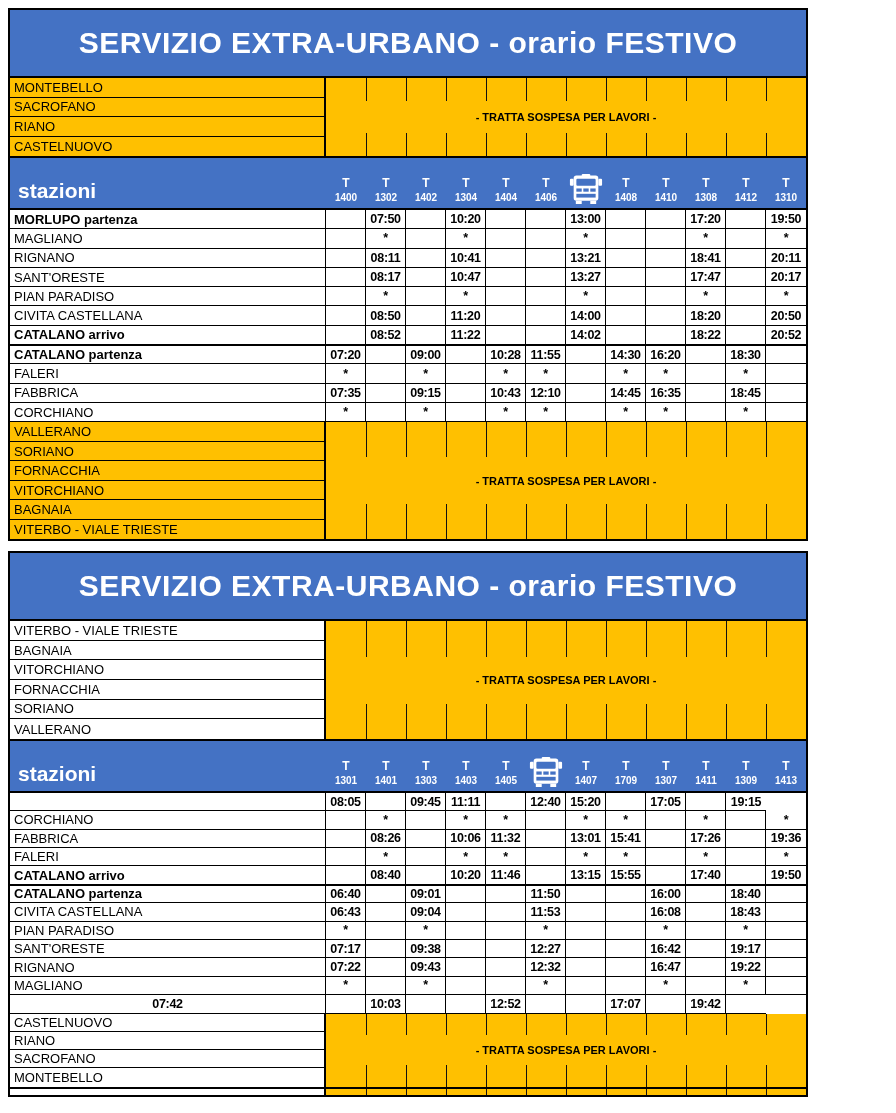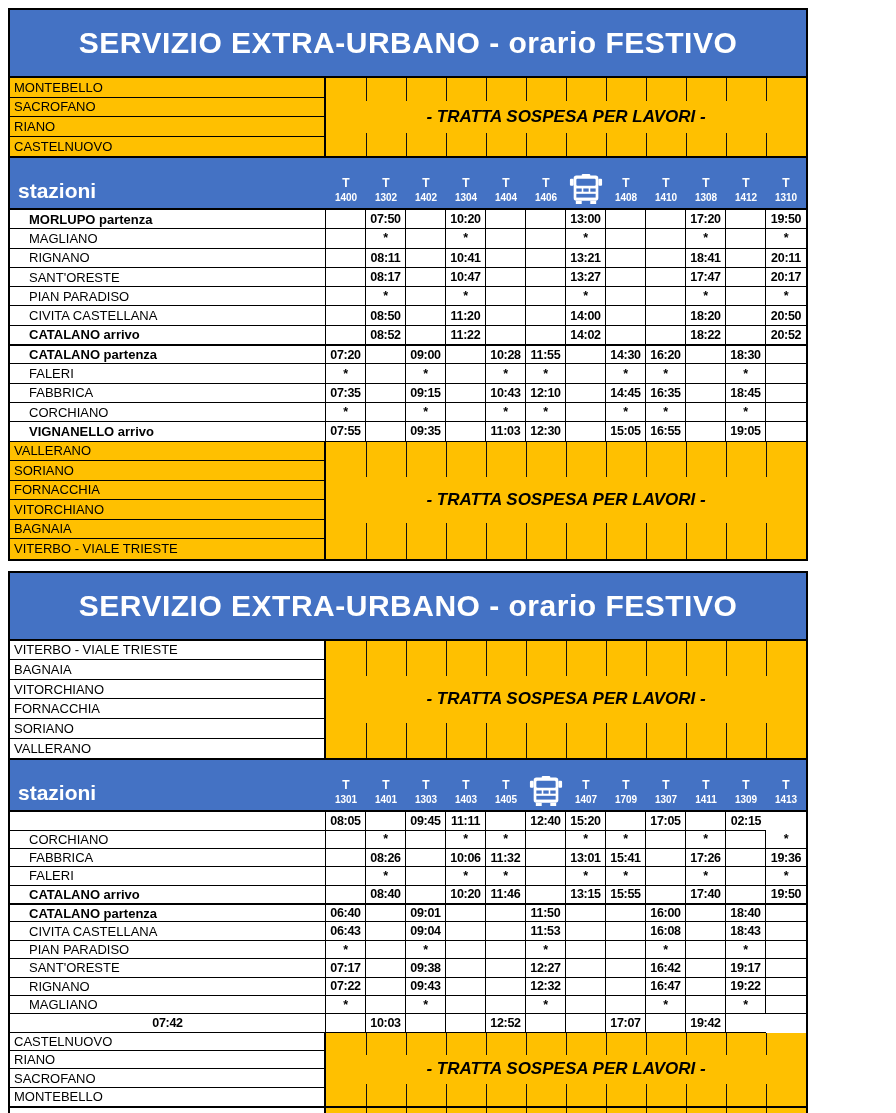--- a/index.html
+++ b/index.html
@@ -23,21 +23,21 @@
   .susp{display:flex;width:100%;}
   .s-col{width:316px;border-right:2px solid var(--border);}
   .s-cell{height:19.5px;background:var(--yellow);border-bottom:1px solid var(--border);
     display:flex;align-items:center;padding-left:4px;font-size:13px;}
   .s-col .s-cell:last-child{border-bottom:none;}
   .susp-white .s-cell{background:#fff;}
   .t2 .susp-top .s-cell{height:19.6px;}
   .t2 .susp-bottom .s-cell{height:18.3px;}
   .s-area{flex:1;background:var(--yellow);position:relative;
     display:flex;align-items:center;justify-content:center;}
-  .s-text{font-weight:bold;font-size:17px;z-index:2;font-style:italic;}
+  .s-text{font-weight:bold;font-size:11px;z-index:2;}
   .tick{position:absolute;width:1px;background:#111;}
   .tick-top{top:0;height:30%;}
   .tick-bot{bottom:0;height:30%;}
   .tick-full{top:0;height:100%;}
 
   
   .staz-bar{height:54px;background:var(--blue);border-top:2px solid var(--border);
     border-bottom:2px solid var(--border);display:grid;
     grid-template-columns:316px repeat(12,1fr);align-items:end;}
   .staz-label{color:#fff;font-weight:bold;font-size:21px;padding:0 0 5px 8px;}
@@ -46,21 +46,21 @@
   .col-t{font-size:12px;line-height:14px;}
   .col-n{font-size:10px;line-height:15px;}
   .bus-wrap{display:flex;align-items:flex-end;justify-content:center;padding-bottom:1px;}
 
   
   .row{display:grid;grid-template-columns:316px repeat(12,1fr);}
   .t1 .row{height:19.3px;}
   .t2 .row{height:18.4px;}
   .row.sep{border-top:1px solid var(--border);}
   .st-cell{border-right:1px solid var(--border);border-bottom:1px solid var(--border);
-    display:flex;align-items:center;padding-left:19px;font-size:13px;white-space:nowrap;overflow:hidden;}
+    display:flex;align-items:center;padding-left:4px;font-size:13px;white-space:nowrap;overflow:hidden;}
   .st-cell.bold{font-weight:bold;}
   .t-cell{border-right:1px solid var(--border);border-bottom:1px solid var(--border);
     display:flex;align-items:center;justify-content:center;
     font-weight:bold;font-size:12.5px;letter-spacing:-0.3px;}
   .row > div:last-child{border-right:none;}
 
   
   .p-strip{display:flex;height:8px;border-top:2px solid var(--border);}
   .p-left{width:316px;background:#fff;border-right:2px solid var(--border);}
   .p-right{flex:1;background:var(--yellow);position:relative;}
@@ -328,35 +328,20 @@
         <div class="t-cell"></div>
         <div class="t-cell">*</div>
         <div class="t-cell">*</div>
         <div class="t-cell"></div>
         <div class="t-cell">*</div>
         <div class="t-cell">*</div>
         <div class="t-cell"></div>
         <div class="t-cell">*</div>
         <div class="t-cell"></div>
       </div>
-      <div class="row">
-        <div class="st-cell bold">VIGNANELLO arrivo</div>
-        <div class="t-cell">07:55</div>
-        <div class="t-cell"></div>
-        <div class="t-cell">09:35</div>
-        <div class="t-cell"></div>
-        <div class="t-cell">11:03</div>
-        <div class="t-cell">12:30</div>
-        <div class="t-cell"></div>
-        <div class="t-cell">15:05</div>
-        <div class="t-cell">16:55</div>
-        <div class="t-cell"></div>
-        <div class="t-cell">19:05</div>
-        <div class="t-cell"></div>
-      </div>
       <div class="susp susp-bottom">
         <div class="s-col">
           <div class="s-cell">VALLERANO</div>
           <div class="s-cell">SORIANO</div>
           <div class="s-cell">FORNACCHIA</div>
           <div class="s-cell">VITORCHIANO</div>
           <div class="s-cell">BAGNAIA</div>
           <div class="s-cell">VITERBO - VIALE TRIESTE</div>
         </div>
         <div class="s-area">
@@ -495,21 +480,21 @@
         <div class="t-cell">08:05</div>
         <div class="t-cell"></div>
         <div class="t-cell">09:45</div>
         <div class="t-cell">11:11</div>
         <div class="t-cell"></div>
         <div class="t-cell">12:40</div>
         <div class="t-cell">15:20</div>
         <div class="t-cell"></div>
         <div class="t-cell">17:05</div>
         <div class="t-cell"></div>
-        <div class="t-cell">02:15</div>
+        <div class="t-cell">19:15</div>
       </div>
       <div class="row">
         <div class="st-cell">CORCHIANO</div>
         <div class="t-cell"></div>
         <div class="t-cell">*</div>
         <div class="t-cell"></div>
         <div class="t-cell">*</div>
         <div class="t-cell">*</div>
         <div class="t-cell"></div>
         <div class="t-cell">*</div>

